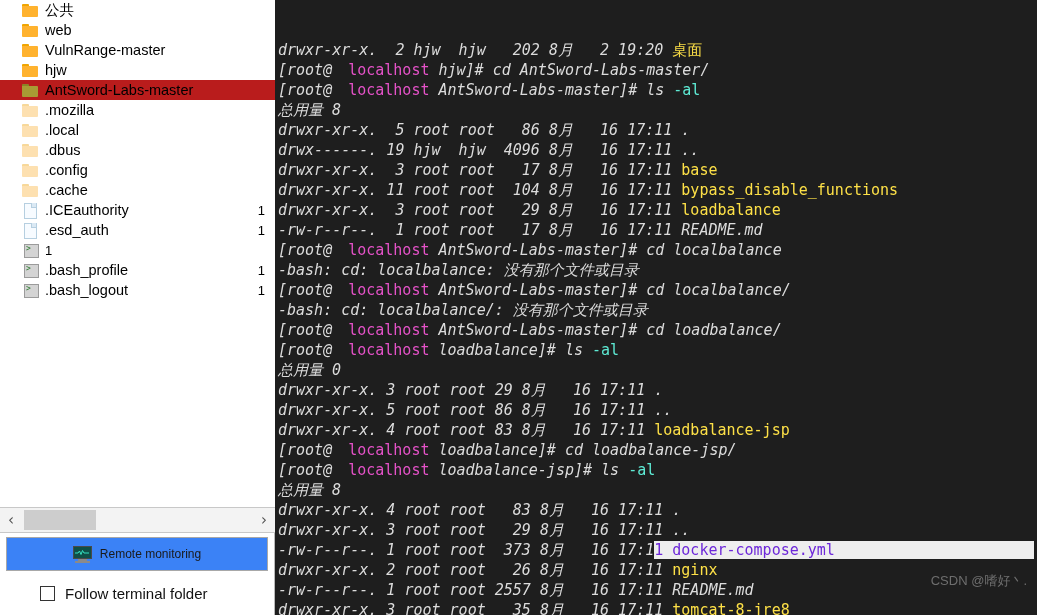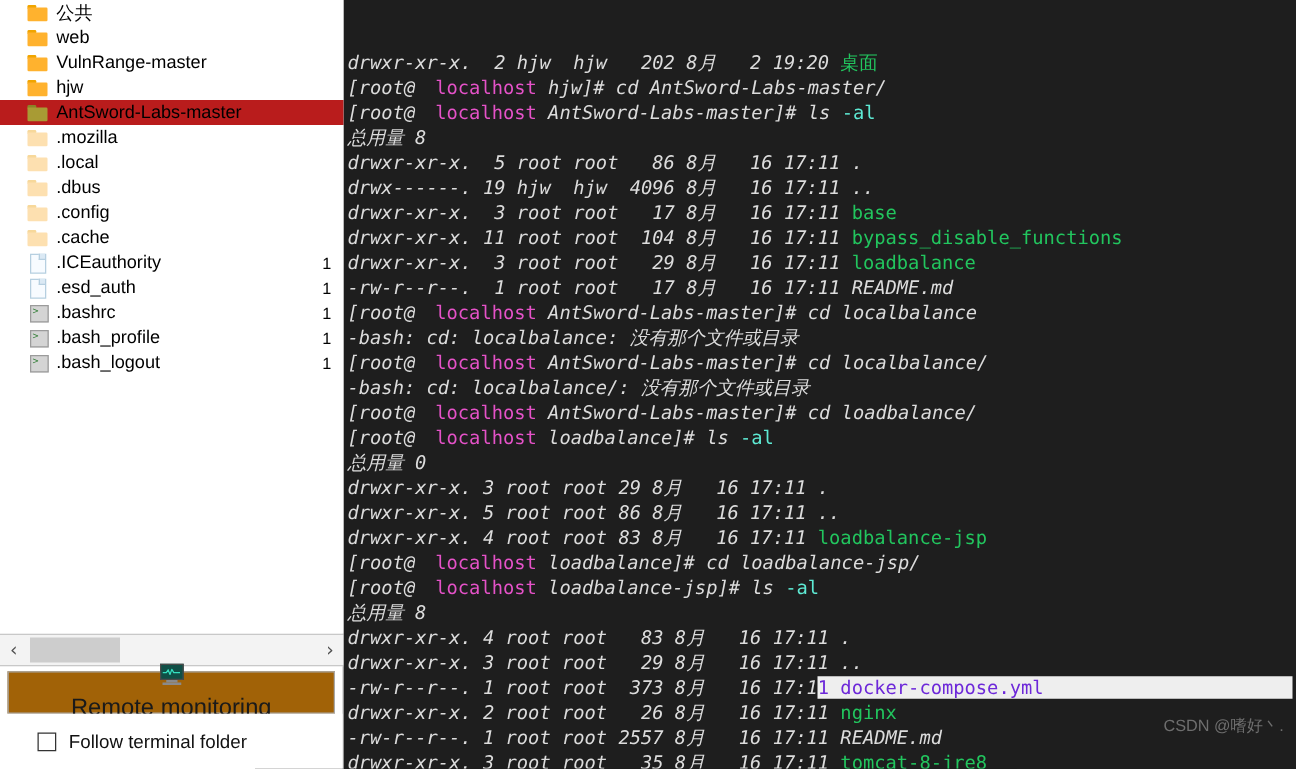--- a/index.html
+++ b/index.html
@@ -117,25 +117,25 @@
   #hs-track { flex: 1 1 auto; height: 24px; position: relative; background: #f3f3f3; }
   #hs-thumb {
     position: absolute; left: 2px; top: 2px;
     width: 72px; height: 20px; background: #cdcdcd;
   }
 
   
   #remote-btn {
     margin: 4px 6px 0 6px;
     height: 34px;
-    background: #a16207;
+    background: #3b82f6;
     border: 1px solid #a8a8a8;
     display: flex; align-items: center; justify-content: center;
     gap: 8px;
-    font-size: 19px; color: #1a1a1a; flex-direction: column;
+    font-size: 12px; color: #1a1a1a;
   }
   .monitor-ico {
     width: 19px; height: 17px; position: relative; flex: 0 0 auto;
   }
   .monitor-ico .scr {
     position: absolute; left: 0; top: 0; width: 19px; height: 13px;
     background: #0f4f46; border: 1px solid #4a4a4a;
   }
   .monitor-ico .wave {
     position: absolute; left: 2px; top: 4px; width: 14px; height: 5px;
@@ -144,21 +144,21 @@
     position: absolute; left: 5px; top: 13px; width: 9px; height: 2px; background: #8a8a8a;
   }
   .monitor-ico .base {
     position: absolute; left: 2px; top: 15px; width: 15px; height: 2px; background: #8a8a8a;
   }
 
   
   #follow-row {
     flex: 1 1 auto;
     display: flex; align-items: center;
-    padding-left: 30px;
+    padding-left: 40px;
     gap: 10px;
     background: #fff;
   }
   #follow-box {
     width: 15px; height: 15px;
     border: 1.6px solid #333; background: #fff;
     flex: 0 0 auto;
   }
   #follow-label { font-size: 15px; color: #111; }
 
@@ -169,21 +169,21 @@
     font-family: "DejaVu Sans Mono", "Liberation Mono", monospace;
     font-size: 15px;
     line-height: 20px;
     padding: 0 0 0 3px;
     overflow: hidden;
     position: relative;
     white-space: pre;
   }
   .tline { height: 20px; white-space: pre; }
   .c-white  { color: #dcdcdc; font-style: italic; }
-  .c-cyan   { color: #22c55e; }
+  .c-cyan   { color: #fde047; }
   .c-cyan2  { color: #5eead4; }
   .c-mag    { color: #e552c8; padding-left: 16px; }
   .c-sel    { background: #eeeeee; color: #6d28d9; }
   #watermark {
     position: absolute; right: 10px; bottom: 24px;
     color: #6e6e6e; font-size: 13px;
     font-family: "Liberation Sans", sans-serif;
     white-space: pre;
   }
 </style>
@@ -255,21 +255,20 @@
           <span class="fname">.ICEauthority</span>
           <span class="fsize">1</span>
         </div>
         <div class="file-row">
           <span class="ficon doc"></span>
           <span class="fname">.esd_auth</span>
           <span class="fsize">1</span>
         </div>
         <div class="file-row">
           <span class="ficon script"></span>
-          <span class="fname">.bashrc</span>
           <span class="fsize">1</span>
         </div>
         <div class="file-row">
           <span class="ficon script"></span>
           <span class="fname">.bash_profile</span>
           <span class="fsize">1</span>
         </div>
         <div class="file-row">
           <span class="ficon script"></span>
           <span class="fname">.bash_logout</span>

